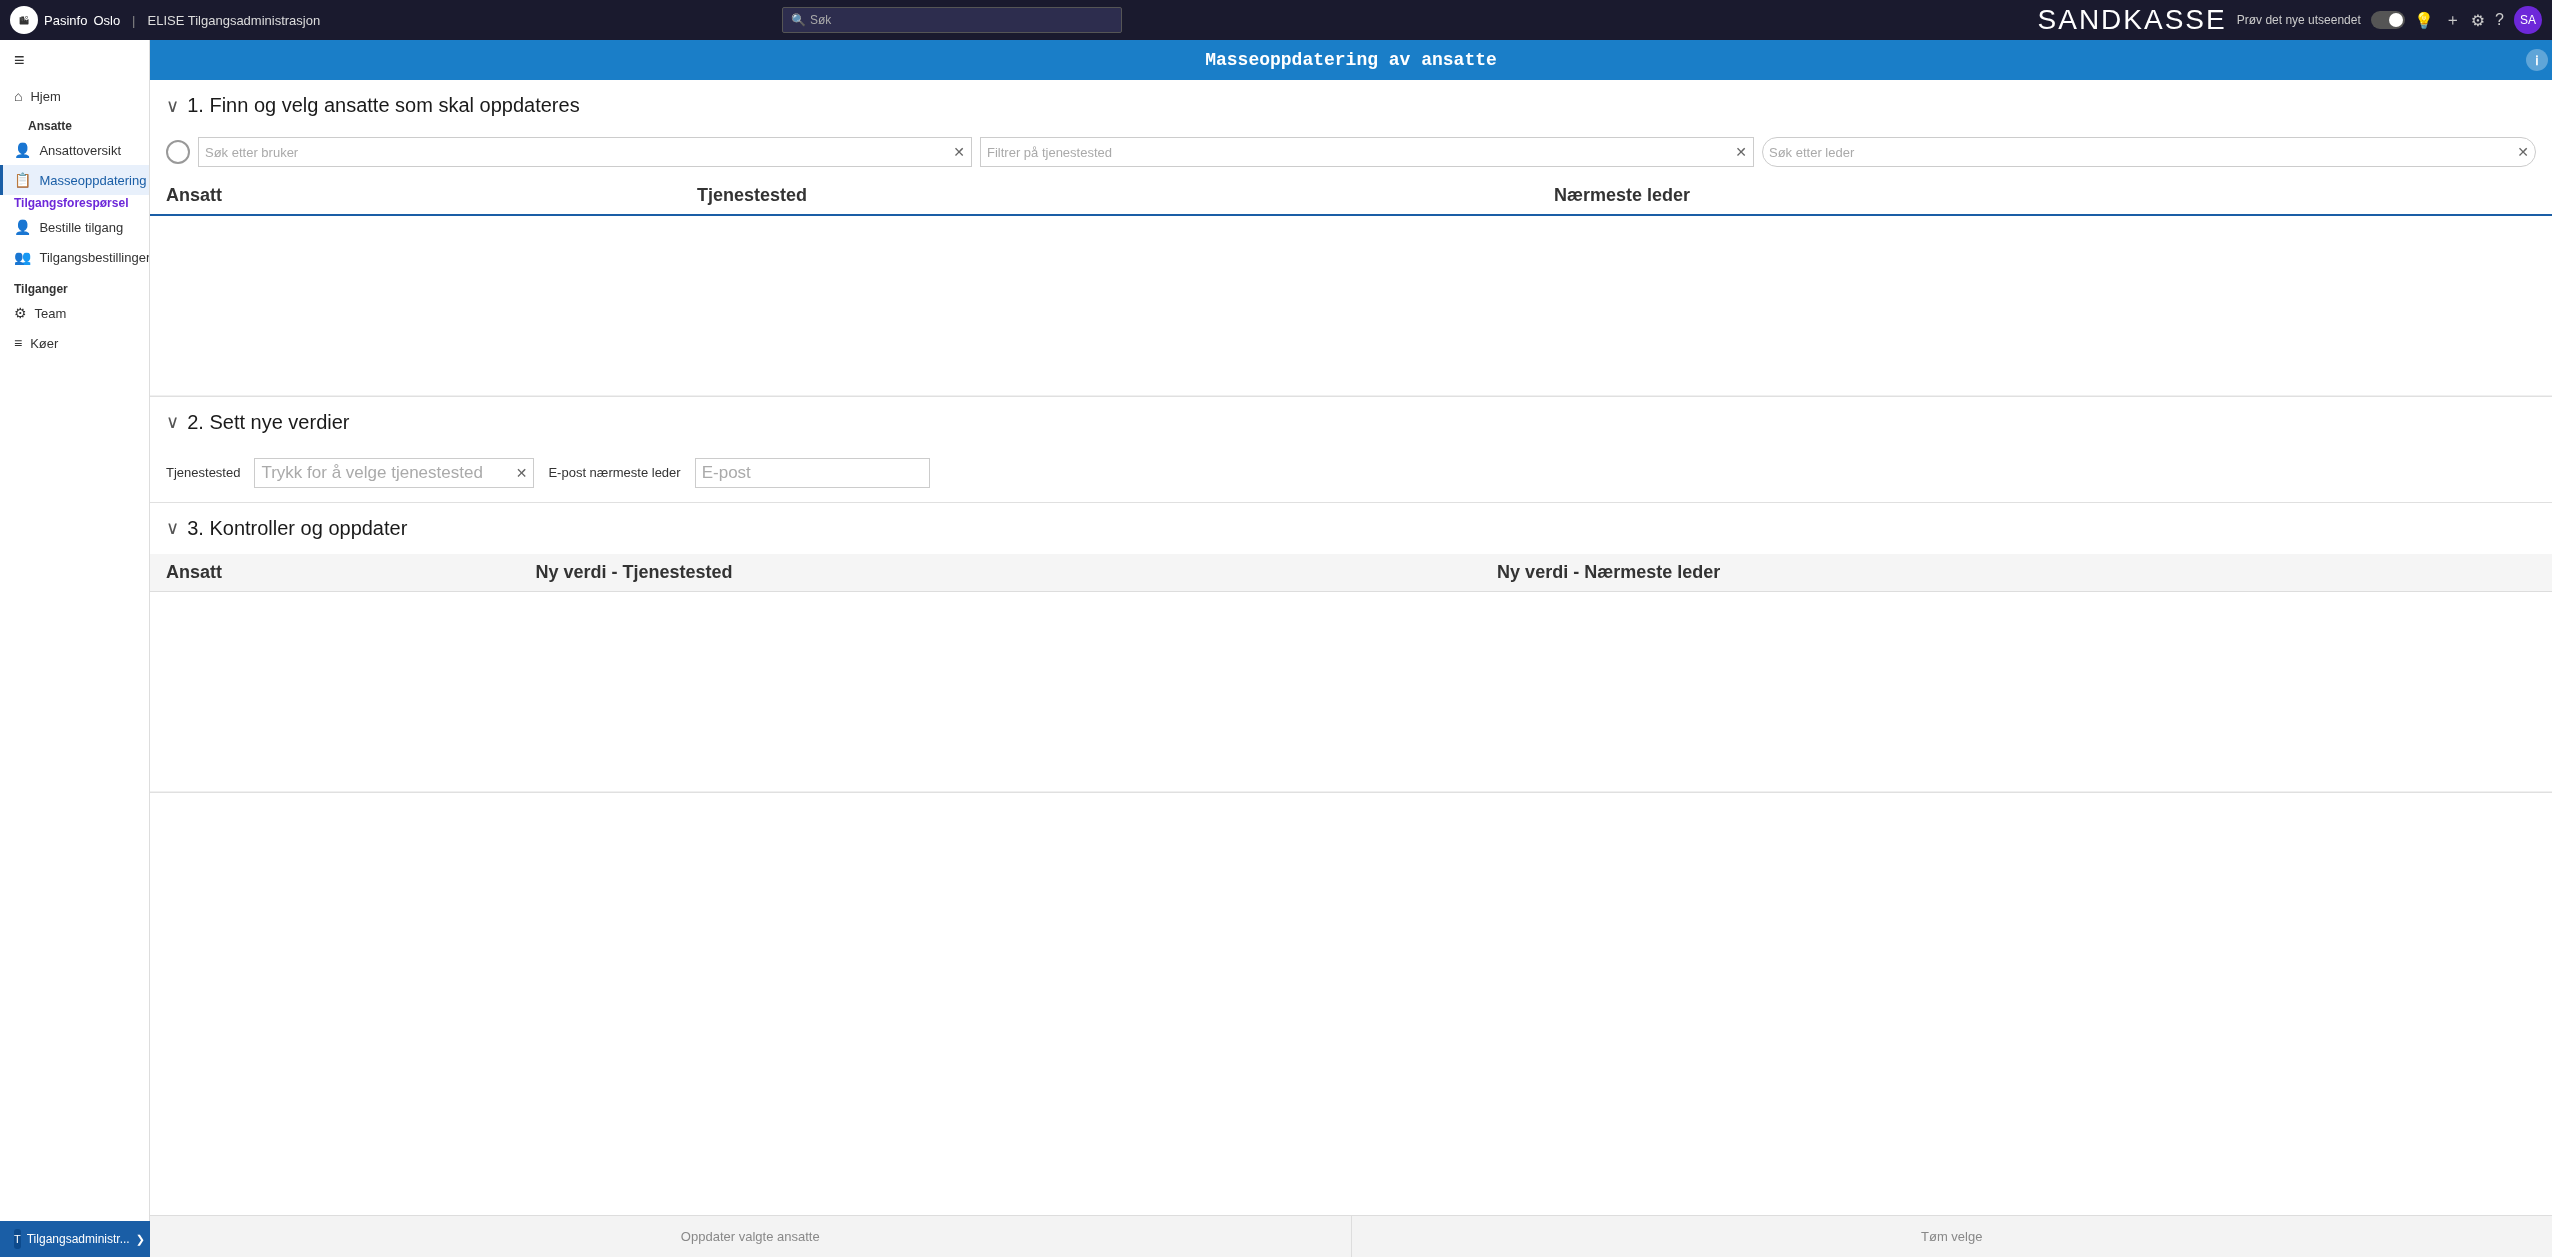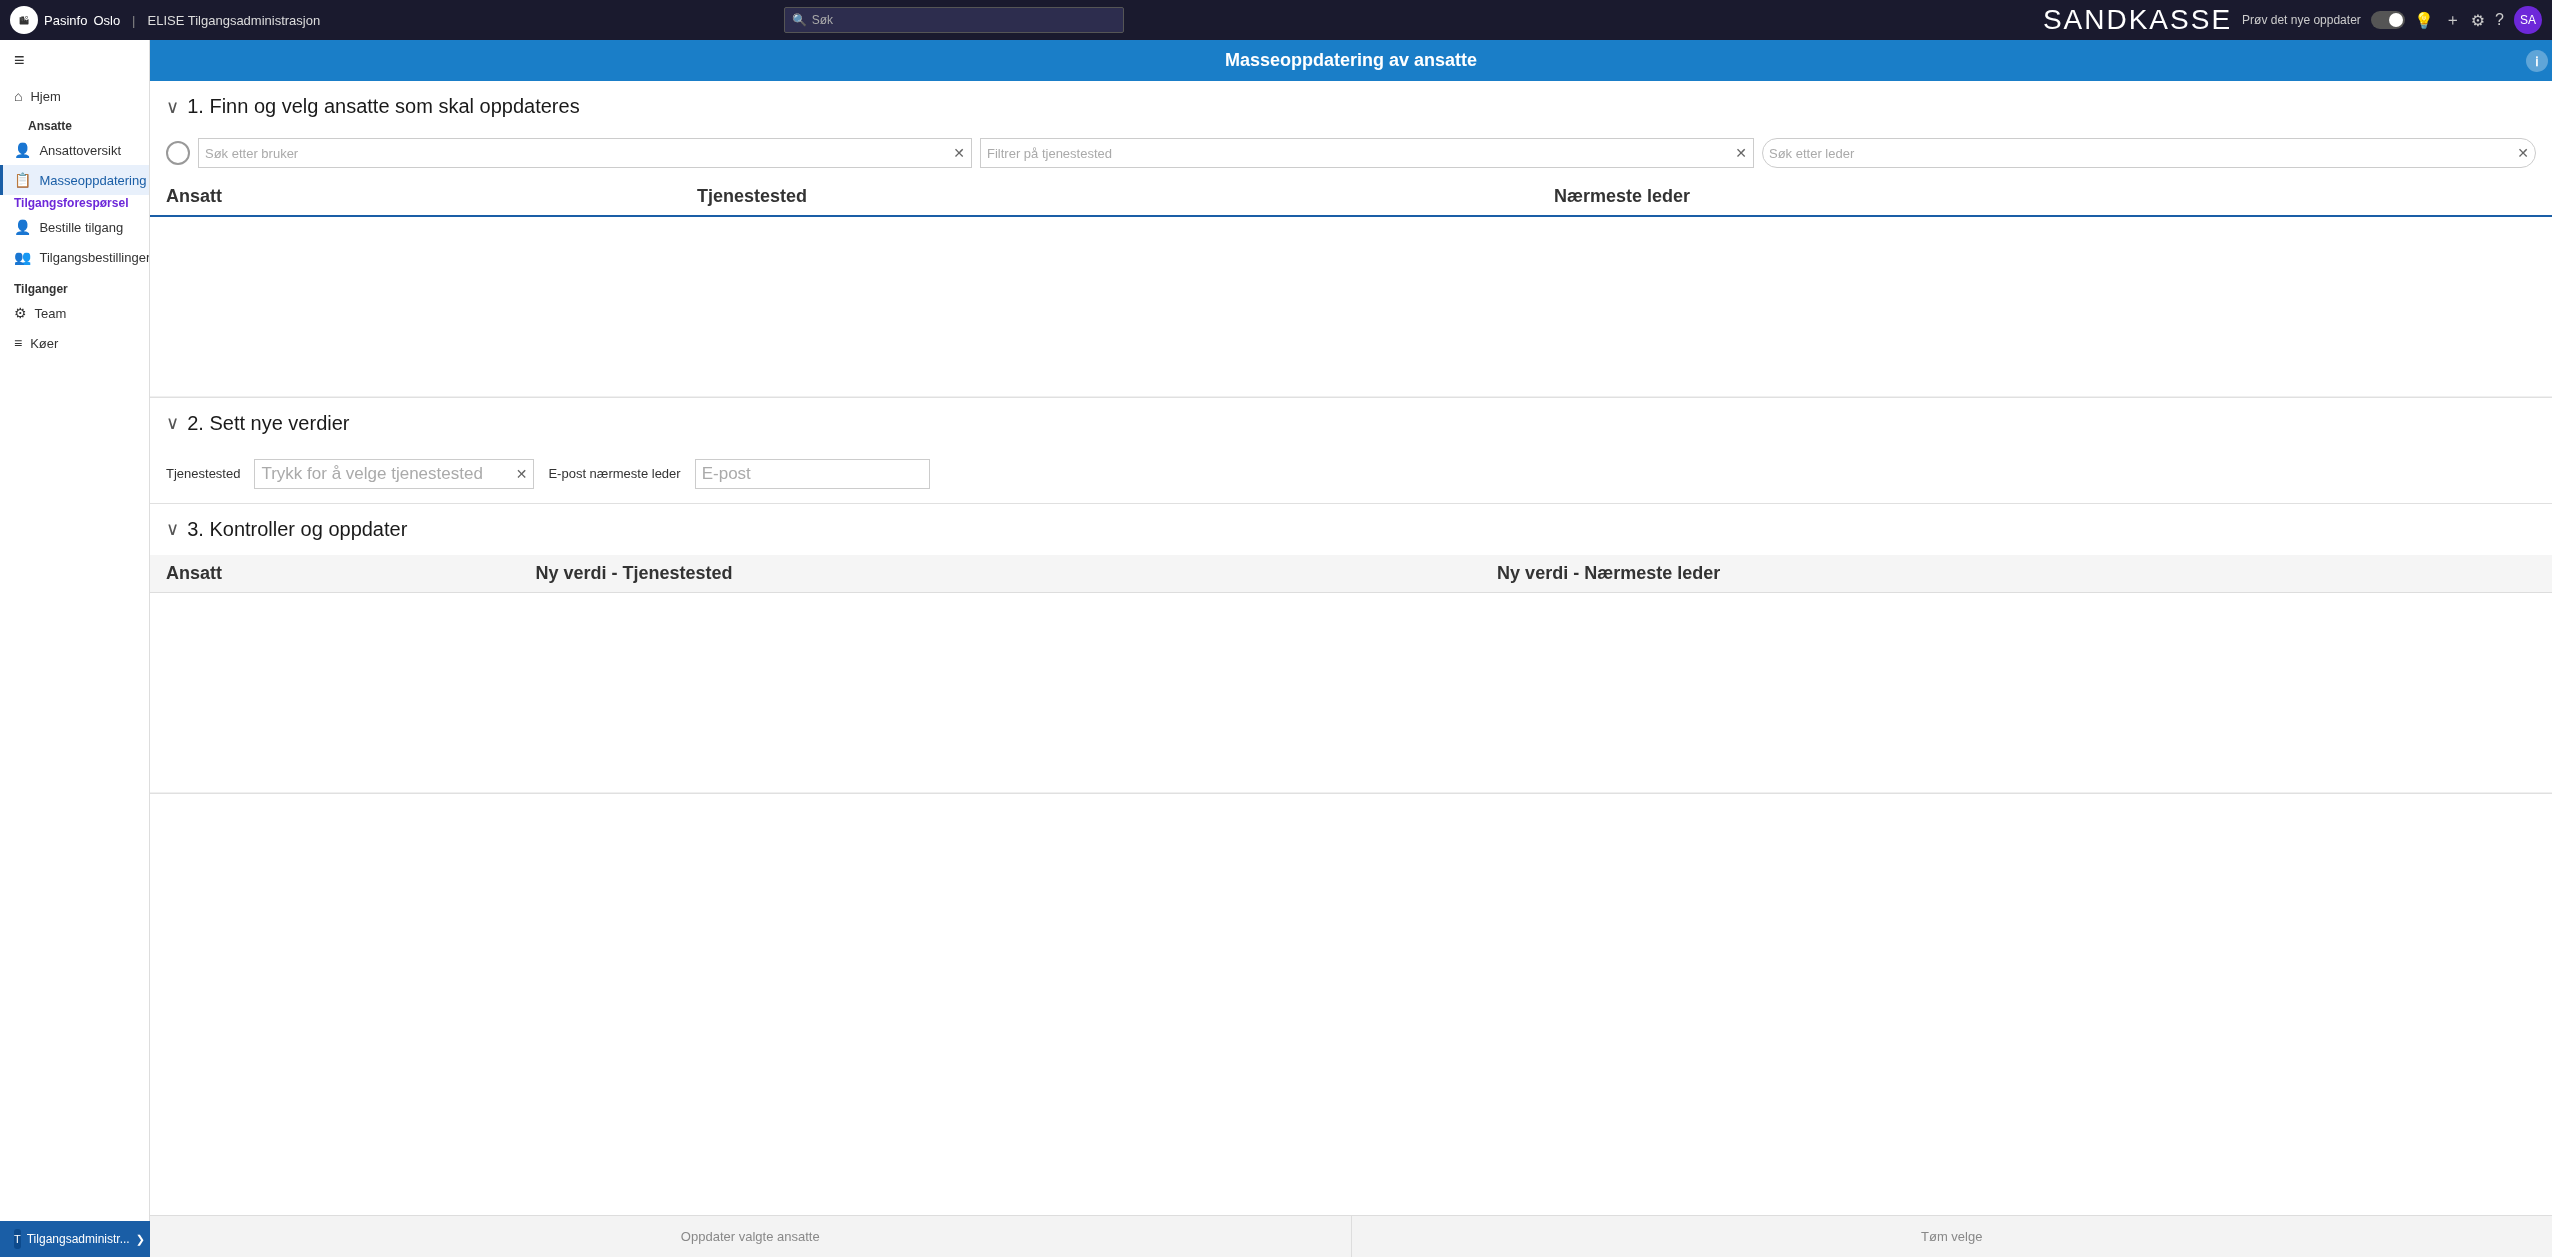--- a/index.html
+++ b/index.html
@@ -171,21 +171,21 @@
   <span class="topbar-divider">|</span>
   <span class="topbar-appname">ELISE Tilgangsadministrasjon</span>
 
   <div class="topbar-search">
     <span style="color:#aaa;margin-right:4px;font-size:12px;">🔍</span>
     <input placeholder="Søk" style="">
   </div>
 
   <div class="topbar-right">
     <span class="sandkasse-title">SANDKASSE</span>
-    <span class="topbar-prøv">Prøv det nye oppdater</span>
+    <span class="topbar-prøv">Prøv det nye utseendet</span>
     <div class="toggle-switch"></div>
     <span class="topbar-icon">💡</span>
     <span class="topbar-icon">＋</span>
     <span class="topbar-icon">⚙</span>
     <span class="topbar-icon">?</span>
     <div class="topbar-avatar">SA</div>
   </div>
 </div>
 
 <div class="main-layout">
@@ -231,21 +231,21 @@
     <div style="flex:1;"></div>
     <div class="sidebar-footer">
       <div class="footer-icon">T</div>
       <span>Tilgangsadministr...</span>
       <span style="margin-left:auto;font-size:11px;">❯</span>
     </div>
   </div>
 
   <div style="flex:1; display:flex; flex-direction:column; overflow:hidden;">
 
-    <div class="page-header" style="position:relative;">
+    <div class="page-header" style="position:relative;font-family:Liberation Mono, monospace;">
       <span>Masseoppdatering av ansatte</span>
       <div class="info-btn">ℹ</div>
     </div>
 
     <div class="content-area">
 
       <div class="section">
         <div class="section-header">
           <span class="chevron-icon">∨</span>
           <span>1. Finn og velg ansatte som skal oppdateres</span>

